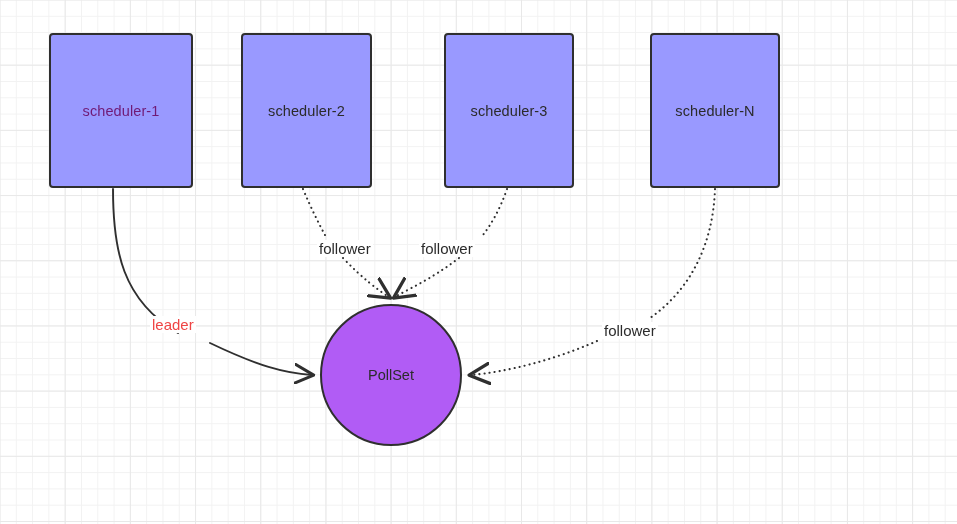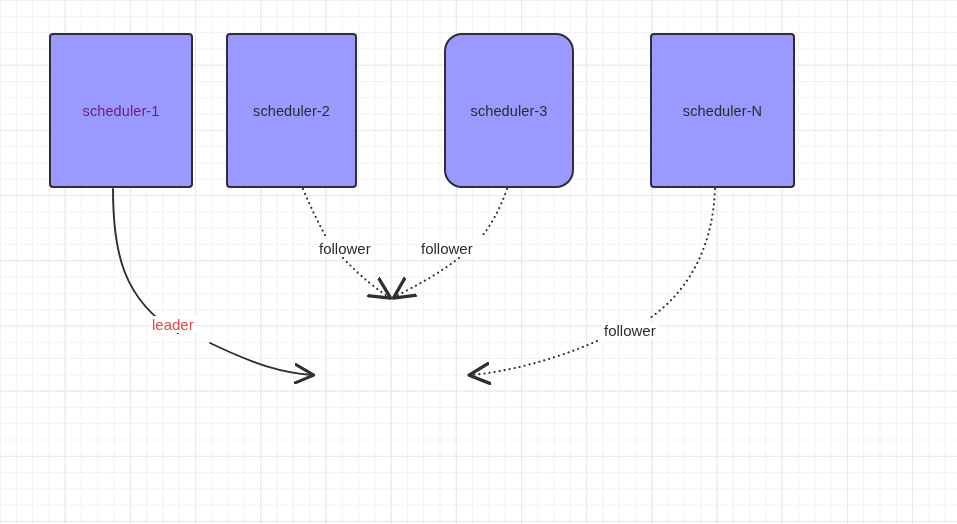--- a/index.html
+++ b/index.html
@@ -102,28 +102,31 @@
 
     <g>
       <path class="edge-seg" fill="none" stroke="#2f2f2f" stroke-width="2.1" stroke-linecap="round" stroke-dasharray="0.1 5" d="M 715 189 C 713 245 690 290 650 318"></path>
       <path class="edge-seg" fill="none" stroke="#2f2f2f" stroke-width="2.1" stroke-linecap="round" stroke-dasharray="0.1 5" marker-end="url(#arrow-dotted)" d="M 597 341 C 552 361 505 372 471 375"></path>
     </g>
   </svg>
 
   <div class="node-box" style="left: 49px; top: 33px; width: 144px; height: 155px; background: rgb(153, 153, 255); border-color: rgb(47, 47, 47); color: #701a75;">
     <span>scheduler-1</span>
   </div>
-  <div class="node-box" style="left: 226px; top: 33px; width: 131px; height: 155px; background: rgb(153, 153, 255); border-color: rgb(47, 47, 47); color: rgb(43, 43, 43);">
+  <div class="node-box" style="left: 241px; top: 33px; width: 131px; height: 155px; background: rgb(153, 153, 255); border-color: rgb(47, 47, 47); color: rgb(43, 43, 43);">
     <span>scheduler-2</span>
   </div>
-  <div class="node-box" style="left: 444px; top: 33px; width: 130px; height: 155px; background: rgb(153, 153, 255); border-color: rgb(47, 47, 47); color: rgb(43, 43, 43); border-radius: 18px;">
+  <div class="node-box" style="left: 444px; top: 33px; width: 130px; height: 155px; background: rgb(153, 153, 255); border-color: rgb(47, 47, 47); color: rgb(43, 43, 43);">
     <span>scheduler-3</span>
   </div>
-  <div class="node-box" style="left: 650px; top: 33px; width: 145px; height: 155px; background: rgb(153, 153, 255); border-color: rgb(47, 47, 47); color: rgb(43, 43, 43);">
+  <div class="node-box" style="left: 650px; top: 33px; width: 130px; height: 155px; background: rgb(153, 153, 255); border-color: rgb(47, 47, 47); color: rgb(43, 43, 43);">
     <span>scheduler-N</span>
+  </div>
+  <div class="node-circle" style="left: 320px; top: 304px; width: 142px; height: 142px; background: rgb(177, 92, 245); border-color: rgb(47, 47, 47); color: rgb(43, 43, 43);">
+    <span>PollSet</span>
   </div>
 
   <div class="edge-label" style="left: 150px; top: 316px; color: #ef4444;">leader</div>
   <div class="edge-label" style="left: 317px; top: 240px; color: rgb(43, 43, 43);">follower</div>
   <div class="edge-label" style="left: 419px; top: 240px; color: rgb(43, 43, 43);">follower</div>
   <div class="edge-label" style="left: 602px; top: 322px; color: rgb(43, 43, 43);">follower</div>
 
 </div>
 
 </body></html>

